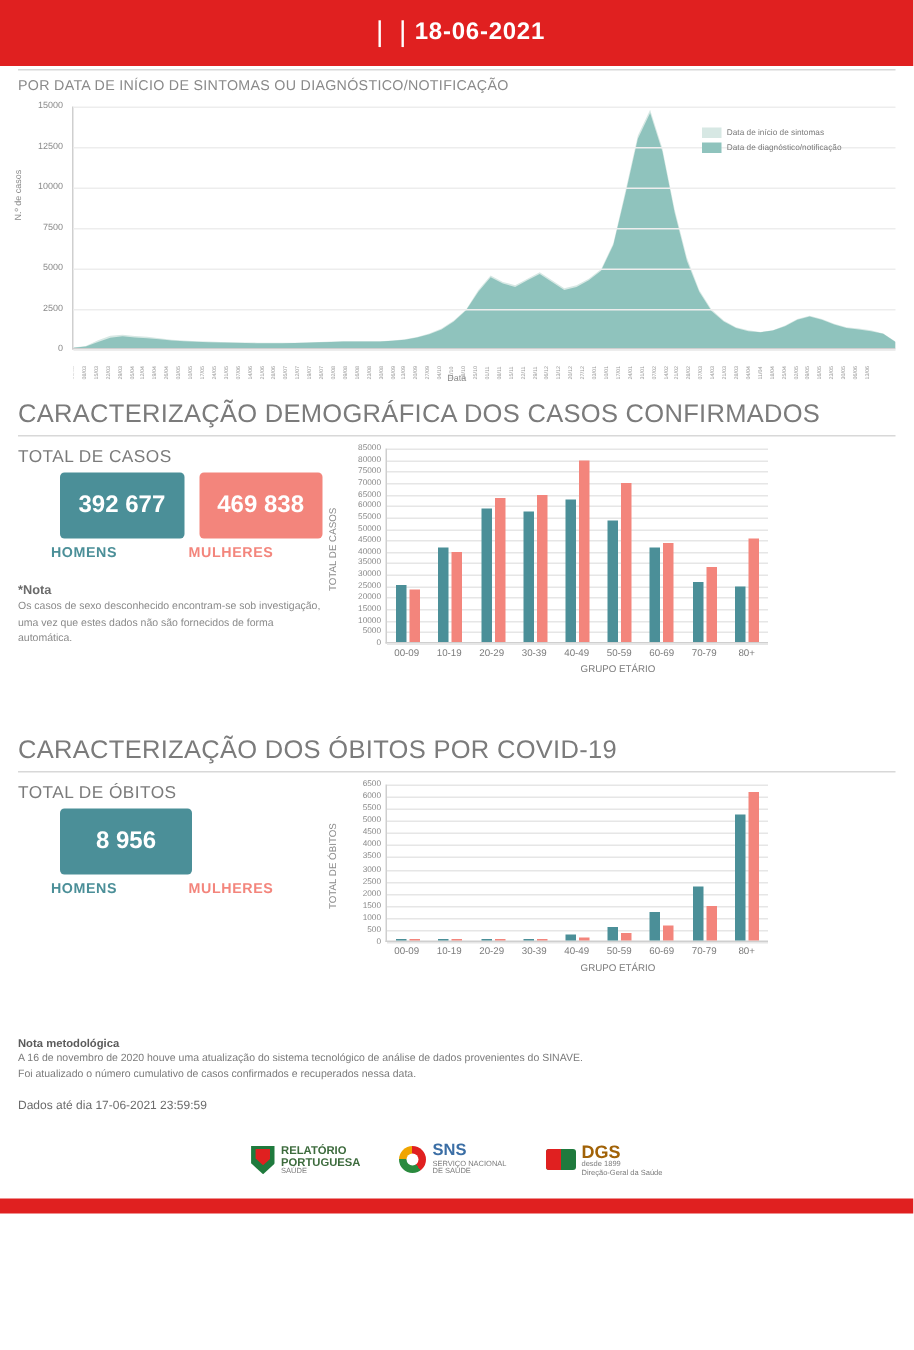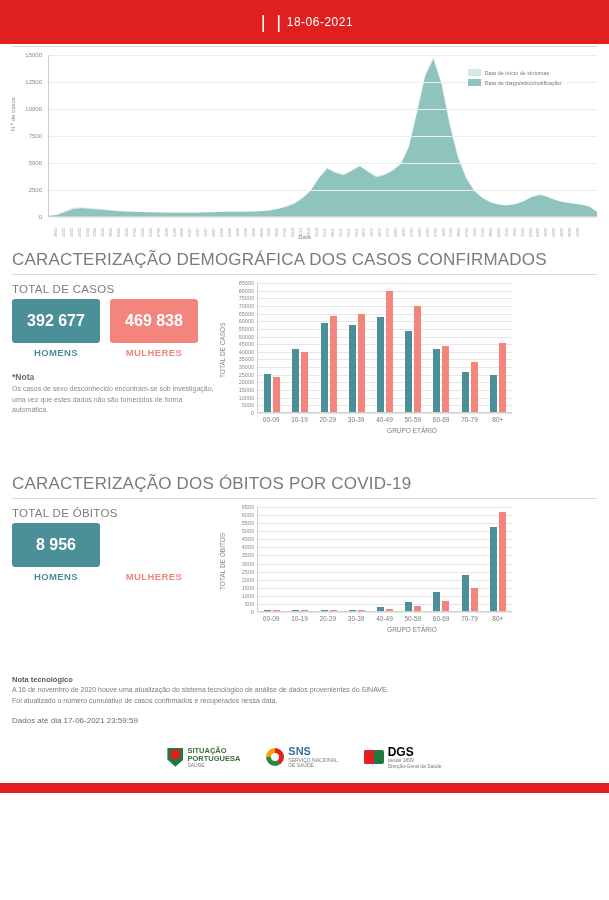--- a/index.html
+++ b/index.html
@@ -14,21 +14,21 @@
   .header {
     background: #e02020;
     color: #ffffff;
     height: 44px;
     display: flex; align-items: center; justify-content: center;
     letter-spacing: 0.5px;
   }
   .header .t1 { font-size: 20px; font-weight: bold; }
   .header .sep { font-size: 19px; font-weight: normal; margin: 0 5px; }
   .header .t2 { font-size: 19px; font-weight: normal; }
-  .header .t3 { font-size: 12px; font-weight: normal; }
+  .header .t3 { font-size: 16px; font-weight: bold; }
 
   .section-title {
     font-size: 17px;
     color: #7b7b7b;
     font-weight: normal;
     padding: 9px 12px 2px 12px;
     letter-spacing: 0.2px;
   }
   .rule { height:1px; background:#d8d8d8; margin: 2px 12px 0 12px; }
   .sub-title {
@@ -91,21 +91,21 @@
   .demo-row { display:flex; }
   .demo-left { width: 215px; padding-left:12px; }
   .demo-right { flex:1; position:relative; }
 
   .cards { display:flex; gap:10px; }
   .card {
     width: 88px; height: 44px; border-radius: 3px;
     display:flex; align-items:center; justify-content:center;
     color:#ffffff; font-size: 16px; font-weight: bold;
   }
-  .card.teal { background:#4b8f98; }
+  .card.teal { background:#4b8f98;margin-left:28px; }
   .card.salmon { background:#f3857c; }
   .card.grey { background:#9a9a9a; width: 88px; }
   .card-caption {
     font-size: 9.5px; font-weight:bold; letter-spacing:0.4px;
     margin-top: 4px; width: 88px; text-align:center;
   }
   .cap-teal { color:#4b8f98; }
   .cap-salmon { color:#f3857c; }
   .cap-grey { color:#a6a6a6; }
   .caption-row { display:flex; gap:10px; }
@@ -177,20 +177,21 @@
 <body>
 
 <div class="header">
   <span class="sep">|</span>
   <span class="sep">|</span>
   <span class="t3">18-06-2021</span>
 </div>
 
 <div>
   <div class="rule"></div>
+  <div class="sub-title">POR DATA DE INÍCIO DE SINTOMAS OU DIAGNÓSTICO/NOTIFICAÇÃO</div>
 
   <div class="epi-wrap">
     <div class="epi-yaxis-label">N.º de casos</div>
     <div class="epi-ticks" id="epiTicks">
         <div style="top: 166px;">0</div>
         <div style="top: 139px;">2500</div>
         <div style="top: 112px;">5000</div>
         <div style="top: 85px;">7500</div>
         <div style="top: 58px;">10000</div>
         <div style="top: 31px;">12500</div>
@@ -512,45 +513,45 @@
             <div>70-79</div>
             <div>80+</div>
           </div>
           <div class="xtitle" style="top: 127px;">GRUPO ETÁRIO</div>
         </div>
     </div>
   </div>
 </div>
 
 <div style="margin-top:26px">
-  <div class="foot-note-title">Nota tecnológico</div>
+  <div class="foot-note-title">Nota metodológica</div>
   <div class="foot-note">A 16 de novembro de 2020 houve uma atualização do sistema tecnológico de análise de dados provenientes do SINAVE.</div>
   <div class="foot-note">Foi atualizado o número cumulativo de casos confirmados e recuperados nessa data.</div>
   <div class="foot-data">Dados até dia 17-06-2021 23:59:59</div>
 
   <div class="logos">
     <div class="logo">
       <span class="shield"></span>
       <span class="logo-txt">
-        <b>SITUAÇÃO</b>
+        <b>RELATÓRIO</b>
         <b>PORTUGUESA</b>
         <s>SAÚDE</s>
       </span>
     </div>
     <div class="logo">
       <span class="sns-mark"></span>
       <span class="logo-txt">
         <b style="font-size:11px;color:#3b6ea5">SNS</b>
         <s>SERVIÇO NACIONAL</s>
         <s>DE SAÚDE</s>
       </span>
     </div>
     <div class="logo">
       <span class="dgs-mark"></span>
       <span class="logo-txt">
-        <b style="font-size:12px;color:#000000">DGS</b>
+        <b style="font-size:12px;color:#a16207">DGS</b>
         <s>desde 1899</s>
         <s>Direção-Geral da Saúde</s>
       </span>
     </div>
   </div>
   <div class="bottom-bar"></div>
 </div>
 
 </body></html>

